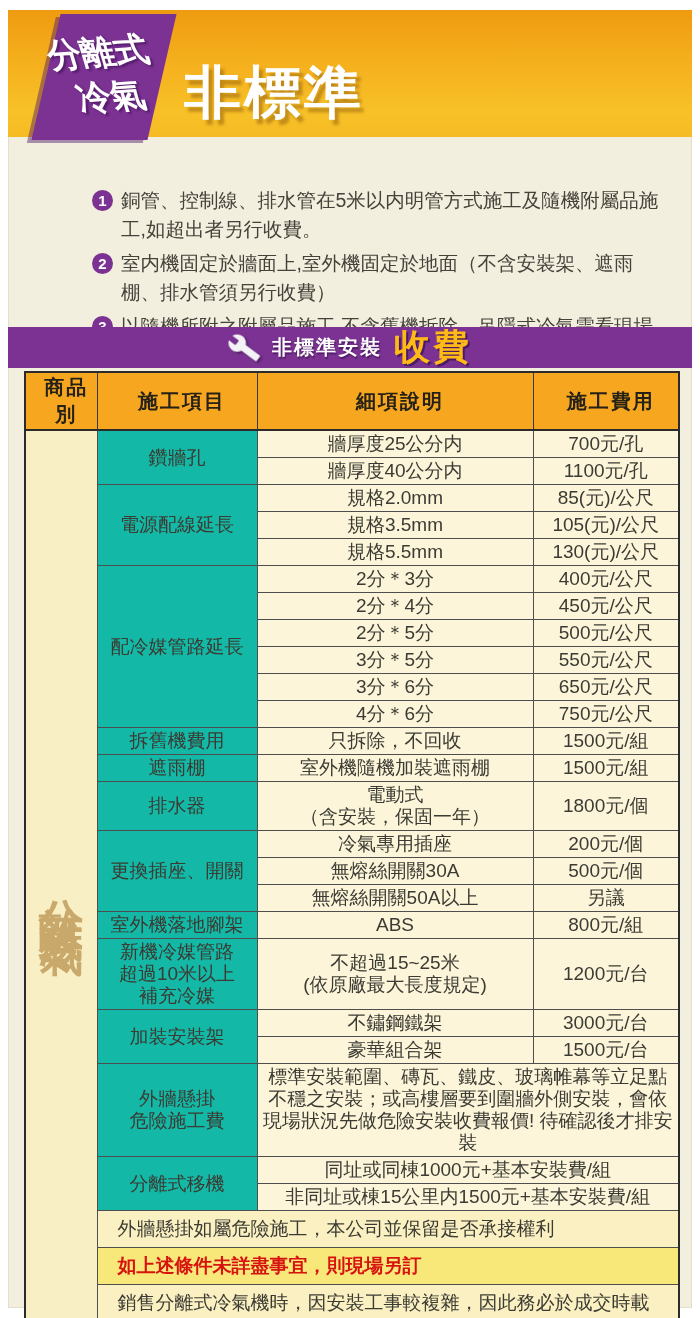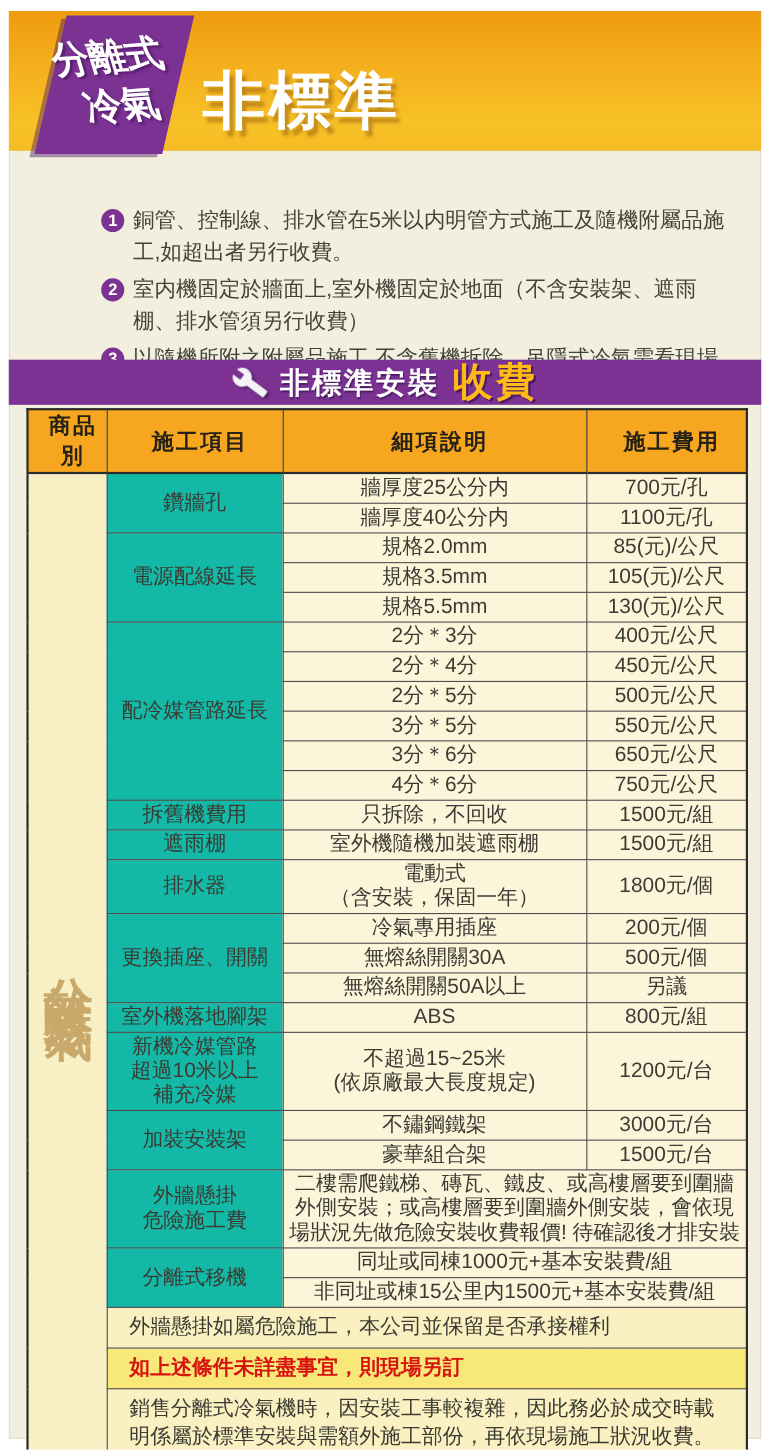--- a/index.html
+++ b/index.html
@@ -28,21 +28,21 @@
   .notes{position:absolute;left:92px;top:186px;width:580px;}
   .note{display:flex;align-items:flex-start;margin-bottom:5px;}
   .note-num{flex:0 0 21px;height:21px;margin:4px 8px 0 0;border-radius:50%;
     background:#7b3292;color:#fff;font-size:15px;font-weight:bold;text-align:center;line-height:21px;}
   .note-text{font-size:19.5px;line-height:29px;color:#45423a;}
 
   
   .sec-banner{position:absolute;left:8px;top:327px;width:684px;height:41px;background:#7b3292;
     display:flex;align-items:center;justify-content:center;gap:12px;}
   .wrench{width:32px;height:32px;transform:rotate(-8deg);filter:drop-shadow(2px 2px 1px rgba(40,10,60,.5));}
-  .sec-title{color:#fff;font-size:27px;font-weight:bold;letter-spacing:2px;text-shadow:1px 2px 1px rgba(40,10,60,.5);}
+  .sec-title{color:#fff;font-size:20px;font-weight:bold;letter-spacing:2px;text-shadow:1px 2px 1px rgba(40,10,60,.5);}
   .pill{background:#fcd338;color:#471a63;font-size:26px;font-weight:bold;border-radius:17px;
     padding:1px 16px 3px 16px;letter-spacing:2px;}
   .fee-word{color:#ffba16;font-size:36px;font-weight:bold;letter-spacing:3px;text-shadow:2px 2px 0 #4a1a66;}
 
   
   table.fee{position:absolute;left:24px;top:371px;width:654px;border-collapse:collapse;
     border:2px solid #2b2b2b;table-layout:fixed;}
   table.fee col.c1{width:72px;} table.fee col.c2{width:160px;}
   table.fee col.c3{width:276px;} table.fee col.c4{width:146px;}
   table.fee th{background:#f6a71f;color:#262116;font-size:20px;font-weight:bold;height:27px;
@@ -211,21 +211,21 @@
           <td class="detail">不鏽鋼鐵架</td>
           <td class="fee-cell">3000元/台</td>
         </tr>
         <tr>
           <td class="detail">豪華組合架</td>
           <td class="fee-cell">1500元/台</td>
         </tr>
         <tr>
           <td class="item" rowspan="1">外牆懸掛
 危險施工費</td>
-          <td class="span-left" colspan="2">二樓需爬鐵梯、磚瓦、鐵皮、或高樓層要到圍牆外側安裝；或高樓層要到圍牆外側安裝，會依現場狀況先做危險安裝收費報價! 待確認後才排安裝</td>
+          <td class="span-left" colspan="2">標準安裝範圍、磚瓦、鐵皮、玻璃帷幕等立足點不穩之安裝；或高樓層要到圍牆外側安裝，會依現場狀況先做危險安裝收費報價! 待確認後才排安裝</td>
         </tr>
         <tr>
           <td class="item" rowspan="2">分離式移機</td>
           <td class="span-center" colspan="2">同址或同棟1000元+基本安裝費/組</td>
         </tr>
         <tr>
           <td class="span-center" colspan="2">非同址或棟15公里内1500元+基本安裝費/組</td>
         </tr>
         <tr class="footnote">
           <td colspan="3">外牆懸掛如屬危險施工，本公司並保留是否承接權利</td>

